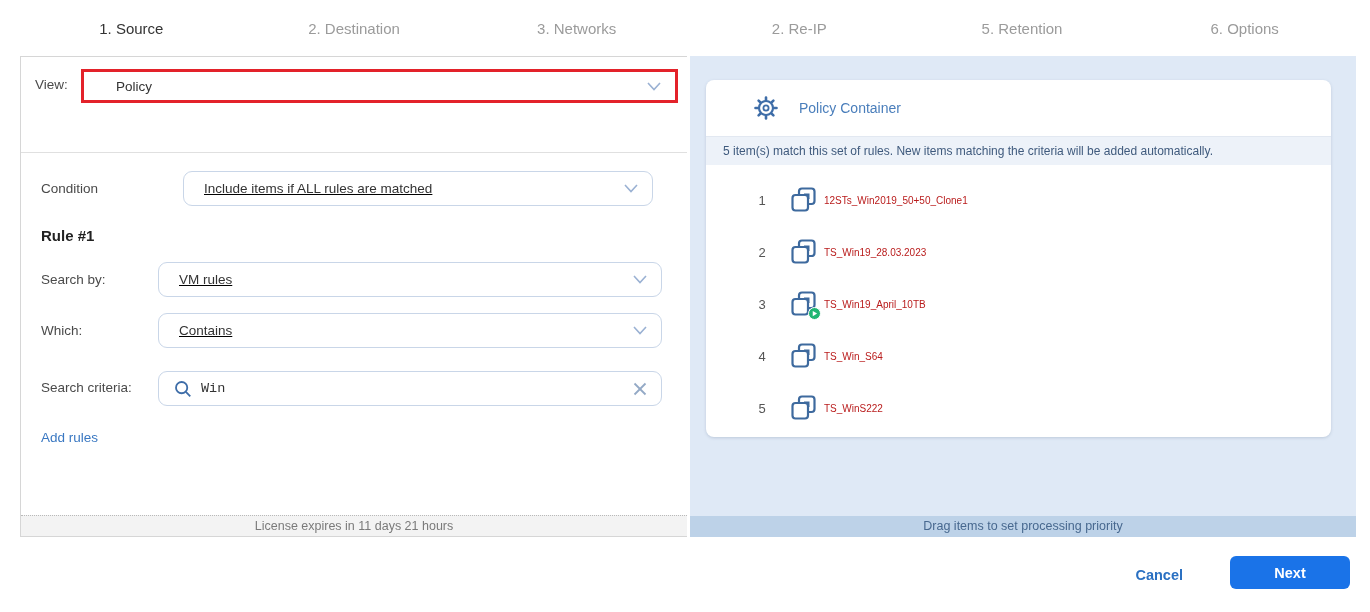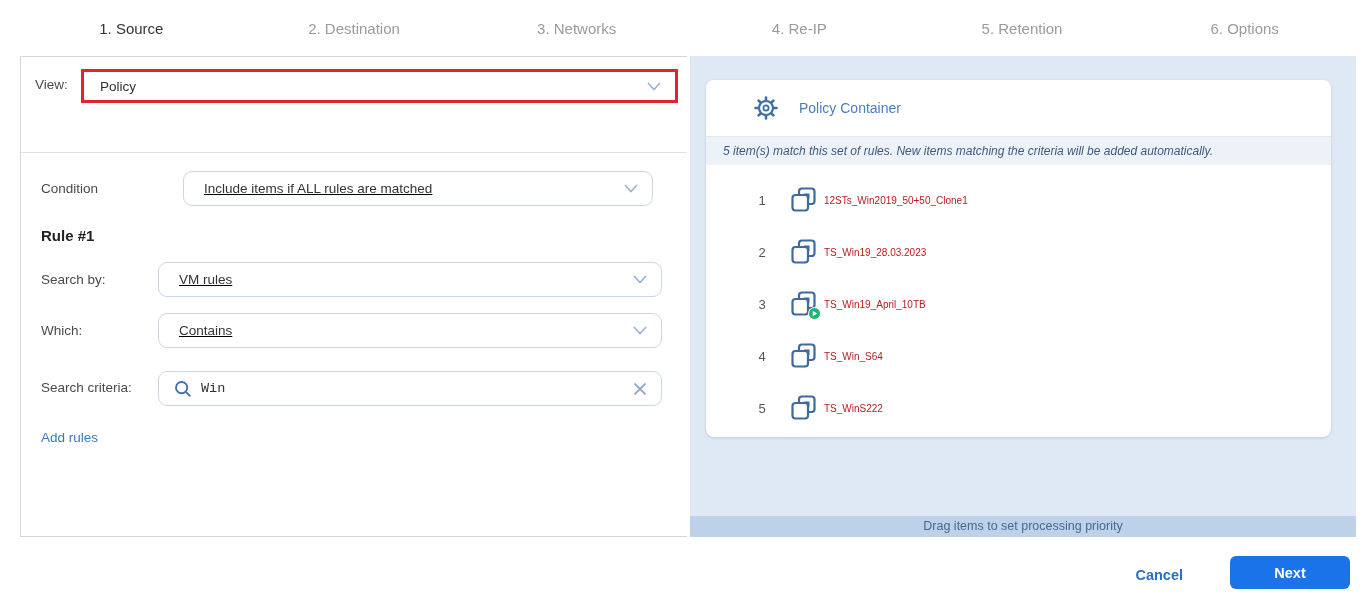--- a/index.html
+++ b/index.html
@@ -16,21 +16,21 @@
   .dialog { position:absolute; left:20px; top:56px; width:1336px; height:481px; }
 
   
   .left-panel { position:absolute; left:0; top:0; width:667px; height:481px;
     background:#ffffff; border:1px solid #d6d6d6; border-right:none; }
   .view-row { position:absolute; left:0; top:0; width:100%; height:96px;
     border-bottom:1px solid #e0e0e0; }
   .field-label { position:absolute; font-size:13.5px; color:#4a4a4a; }
   .view-highlight { position:absolute; left:60px; top:12px; width:597px; height:34px;
     border:3px solid #e3222a; background:#ffffff; display:flex; align-items:center; }
-  .view-value { font-size:13.5px; color:#333; padding-left:16px; flex:1; }
+  .view-value { font-size:13.5px; color:#333; padding-left:32px; flex:1; }
   .chev { width:14px; height:9px; margin-right:14px; flex:none; }
 
   .dropdown { position:absolute; height:35px; background:#fff;
     border:1px solid #c9d6e8; border-radius:9px; display:flex; align-items:center;
     cursor:pointer;text-decoration:underline; }
   .dropdown .dd-value { font-size:13.5px; color:#333; padding-left:20px; flex:1;
     white-space:nowrap; overflow:hidden; }
 
   .rule-title { position:absolute; left:20px; top:170px; font-size:15px;
     font-weight:bold; color:#222; }
@@ -54,21 +54,21 @@
   .right-panel { position:absolute; left:670px; top:0; width:666px; height:481px;
     background:#dfe9f6; }
   .policy-card { position:absolute; left:16px; top:24px; width:625px; height:357px;
     background:#ffffff; border-radius:8px; box-shadow:0 1px 3px rgba(90,110,140,.25);
     overflow:hidden; }
   .card-header { height:56px; display:flex; align-items:center; }
   .gear-icon { width:24px; height:24px; margin-left:48px; flex:none; }
   .card-title { margin-left:21px; font-size:14px; color:#4a7ebb; }
   .info-bar { height:29px; background:#edf2f9; border-top:1px solid #e2e8f1;
     display:flex; align-items:center; padding-left:17px; font-size:12px;
-    color:#3f5a7d;font-style:italic; }
+    color:#3f5a7d; }
   .vm-list { padding-top:9px; }
   .vm-row { height:52px; display:flex; align-items:center; cursor:grab; }
   .vm-index { width:16px; margin-left:48px; font-size:13px; color:#555;
     text-align:center; flex:none; }
   .vm-icon-wrap { position:relative; width:26px; height:26px; margin-left:21px; flex:none; }
   .vm-badge { position:absolute; right:-4px; bottom:-3px; width:13px; height:13px;
     border-radius:50%; background:#21b573; border:1.5px solid #fff;
     display:flex; align-items:center; justify-content:center; }
   .vm-badge svg { width:7px; height:7px; }
   .vm-name { margin-left:7px; font-size:10px; color:#b91c1c; }
@@ -87,21 +87,21 @@
     cursor:pointer; margin-right:20px; margin-bottom:4px;
     font-family:"Liberation Sans", sans-serif;text-align:center; }
 </style>
 </head>
 <body>
 
 <div class="steps">
   <div class="step active">1. Source</div>
   <div class="step">2. Destination</div>
   <div class="step">3. Networks</div>
-  <div class="step">4. Re-IP</div>
+  <div class="step">2. Re-IP</div>
   <div class="step">5. Retention</div>
   <div class="step">6. Options</div>
 </div>
 
 <div class="dialog">
 
   <div class="left-panel">
 
     <div class="view-row">
       <span class="field-label" style="left:14px; top:20px;">View:</span>
@@ -147,20 +147,21 @@
       </svg>
       <input type="text" value="Win" style="">
       <svg class="clear-icon" viewBox="0 0 16 16">
         <line x1="2.5" y1="2.5" x2="13.5" y2="13.5" stroke="#93a9c6" stroke-width="1.8"></line>
         <line x1="13.5" y1="2.5" x2="2.5" y2="13.5" stroke="#93a9c6" stroke-width="1.8"></line>
       </svg>
     </div>
 
     <div class="add-rules">Add rules</div>
 
+    <div class="license-bar">License expires in 11 days 21 hours</div>
   </div>
 
   <div class="right-panel">
 
     <div class="policy-card">
 
       <div class="card-header">
         <svg class="gear-icon" viewBox="0 0 24 24" fill="none" stroke="#3e6da8">
           <g stroke-width="2.6" stroke-linecap="round">
             <line x1="12" y1="1.5" x2="12" y2="4"></line>

